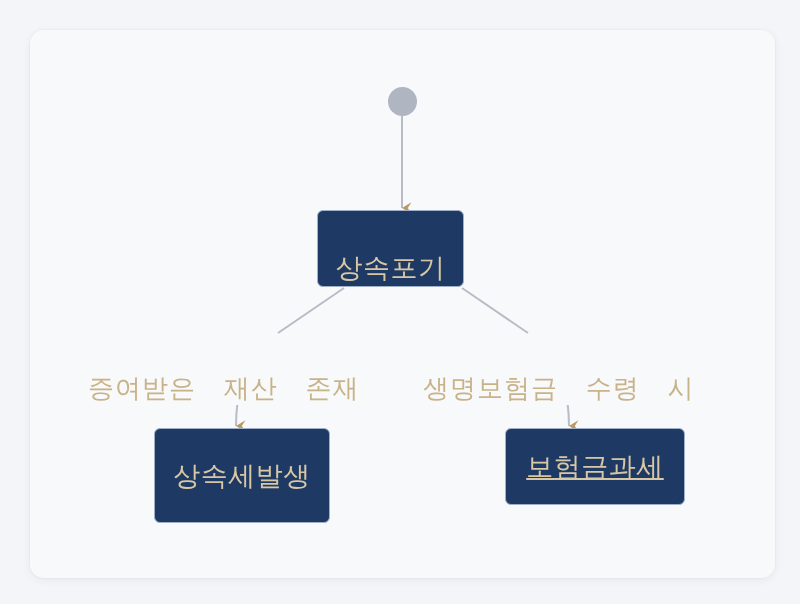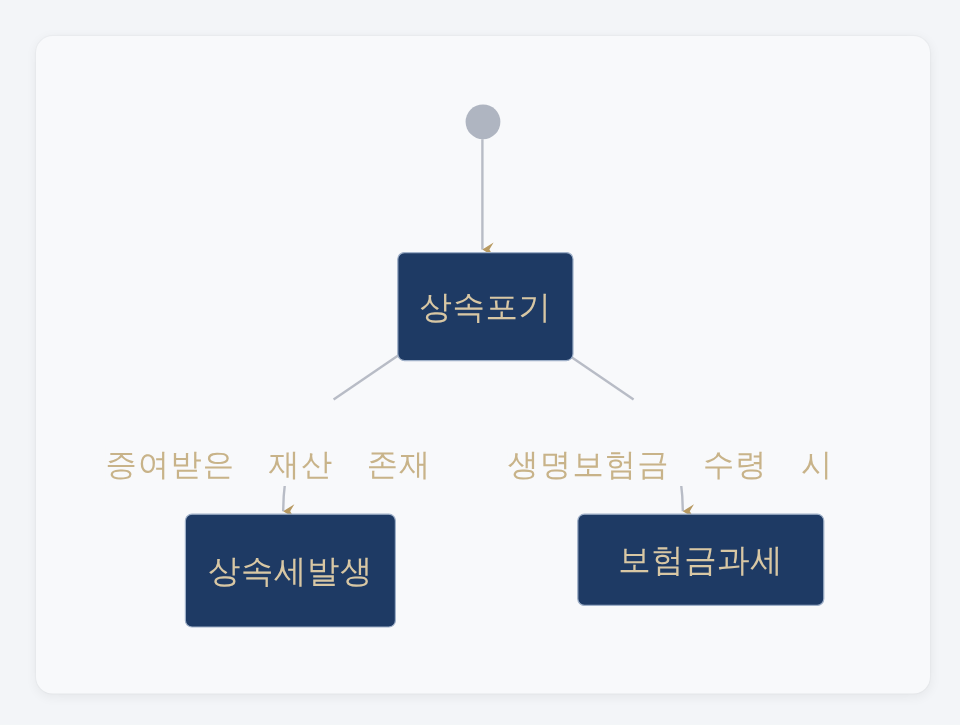--- a/index.html
+++ b/index.html
@@ -78,27 +78,27 @@
 
   <path d="M344,288 L278,333" stroke="#b8bcc6" stroke-width="2" fill="none"></path>
   <path d="M242,380 C238,395 236,408 236,426" stroke="#b8bcc6" stroke-width="2" fill="none" marker-end="url(#arrow)"></path>
 
   <path d="M462,288 L528,333" stroke="#b8bcc6" stroke-width="2" fill="none"></path>
   <path d="M563,380 C567,395 569,408 569,426" stroke="#b8bcc6" stroke-width="2" fill="none" marker-end="url(#arrow)"></path>
 </svg>
 
 <div class="start-node"></div>
 
-<div class="node" style="left:331px; top:210px; width:147px; height:91px;">
+<div class="node" style="left:317px; top:210px; width:147px; height:77px;align-items:flex-end;">
   <span>상속포기</span>
 </div>
 
 <div class="edge-label" style="left:88px; top:339px;">증여받은   재산   존재</div>
 
 <div class="edge-label" style="left:423px; top:339px;">생명보험금   수령   시</div>
 
 <div class="node" style="left:154px; top:428px; width:176px; height:95px;">
   <span>상속세발생</span>
 </div>
 
-<div class="node" style="left:481px; top:428px; width:206px; height:77px;">
+<div class="node" style="left:505px; top:428px; width:180px; height:77px;text-decoration:underline;">
   <span>보험금과세</span>
 </div>
 
 </body></html>

